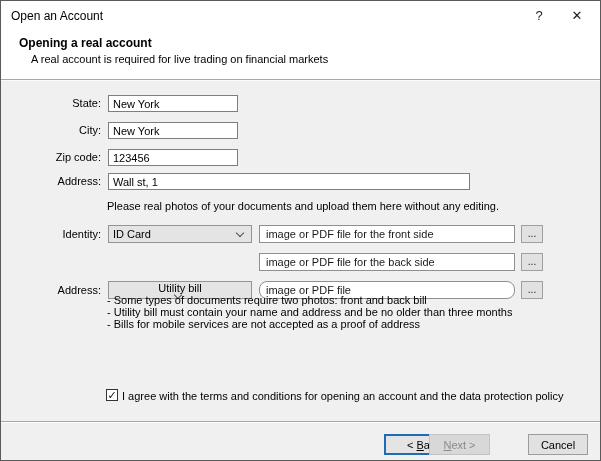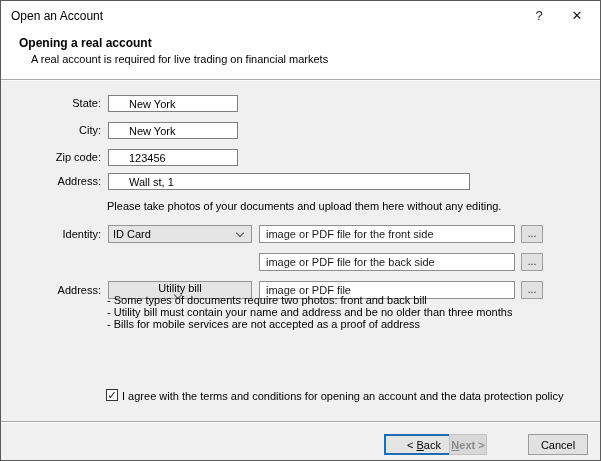--- a/index.html
+++ b/index.html
@@ -41,21 +41,21 @@
     position:absolute; top:420px; left:0; right:0; bottom:0;
     background:#f0f0f0;
     border-top:1px solid #a7a7a7;
     box-shadow:inset 0 1px 0 #ffffff;
   }
   
   .abs { position:absolute; }
   .flabel { width:100px; text-align:right; font-size:11px; color:#000; }
   .tinput {
     border:1px solid #7e7e7e; background:#ffffff; font-family:inherit;
-    font-size:11px; padding:0 20px; height:17px; color:#000;
+    font-size:11px; padding:0 4px; height:17px; color:#000;
   }
   .combo {
     height:18px; background:#e4e4e4; border:1px solid #949494;
     display:flex; align-items:center; padding:0 4px; cursor:default;
   }
   .combo .sel { flex:1; font-size:11px; }
   .chev {
     width:6px; height:6px; border-right:1px solid #4d4d4d; border-bottom:1px solid #4d4d4d;
     transform:rotate(45deg); margin-right:4px; margin-top:-3px;
   }
@@ -104,48 +104,48 @@
 
   <div class="abs flabel" style="left:0; top:123px;">City:</div>
   <input class="abs tinput" style="left: 107px; top: 121px; width: 130px;" value="New York">
 
   <div class="abs flabel" style="left:0; top:150px;">Zip code:</div>
   <input class="abs tinput" style="left: 107px; top: 148px; width: 130px;" value="123456">
 
   <div class="abs flabel" style="left:0; top:174px;">Address:</div>
   <input class="abs tinput" style="left: 107px; top: 172px; width: 362px;" value="Wall st, 1">
 
-  <div class="abs" style="left:106px; top:199px;">Please take photos of your documents and upload them here without any editing.</div>
+  <div class="abs" style="left:106px; top:199px;">Please real photos of your documents and upload them here without any editing.</div>
 
   <div class="abs flabel" style="left:0; top:227px;">Identity:</div>
   <div class="abs combo" style="left:107px; top:224px; width:144px;">
     <span class="sel">ID Card</span>
     <span class="chev"></span>
   </div>
   <div class="abs filefield" style="left:258px; top:224px; width:256px;">image or PDF file for the front side</div>
   <button class="abs browse" style="left:520px; top:224px;">...</button>
 
   <div class="abs filefield" style="left:258px; top:252px; width:256px;">image or PDF file for the back side</div>
   <button class="abs browse" style="left:520px; top:252px;">...</button>
 
   <div class="abs flabel" style="left:0; top:283px;">Address:</div>
   <div class="abs combo" style="left:107px; top:280px; width:144px;flex-direction:column;">
     <span class="sel">Utility bill</span>
     <span class="chev"></span>
   </div>
-  <div class="abs filefield" style="left:258px; top:280px; width:256px;">image or PDF file</div>
+  <div class="abs filefield" style="left:258px; top:280px; width:256px;border-radius:8px;">image or PDF file</div>
   <button class="abs browse" style="left:520px; top:280px;">...</button>
 
   <div class="abs note" style="left:106px; top:293px;">- Some types of documents require two photos: front and back bill</div>
   <div class="abs note" style="left:106px; top:305px;">- Utility bill must contain your name and address and be no older than three months</div>
   <div class="abs note" style="left:106px; top:317px;">- Bills for mobile services are not accepted as a proof of address</div>
 
   <div class="abs" style="left:105px; top:388px; display:flex; align-items:flex-start;">
     <span class="cb-box">✓</span>
     <span style="margin-left:4px; padding-top:1px;">I agree with the terms and conditions for opening an account and the data protection policy</span>
   </div>
 
   <div class="btnbar"></div>
   <button class="btn focused" style="left:383px; width:80px;">&lt; <u>B</u>ack</button>
-  <button class="btn disabled" style="left:448px; width:38px;font-weight:bold;"><u>N</u>ext &gt;</button>
+  <button class="btn disabled" style="left:428px; width:61px;"><u>N</u>ext &gt;</button>
   <button class="btn" style="left:527px; width:60px;">Cancel</button>
 
 </div>
 
 </body></html>

